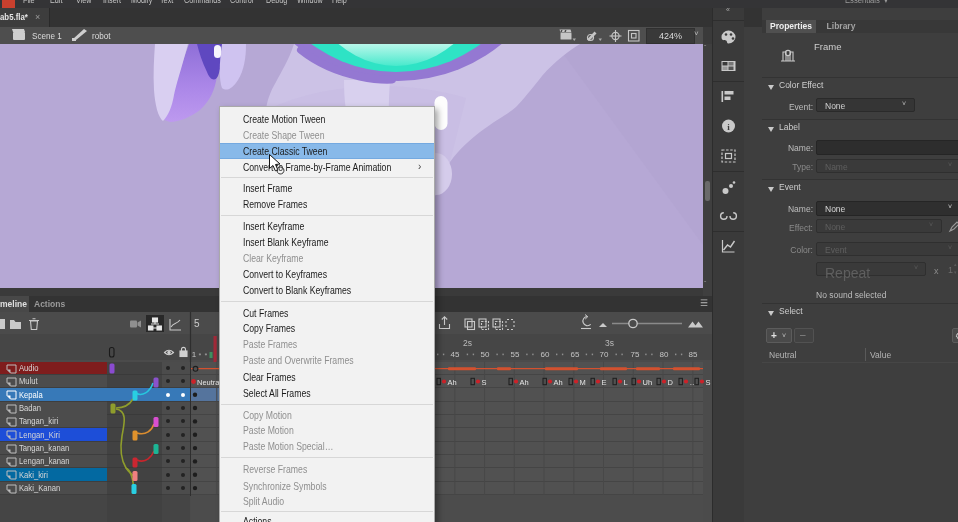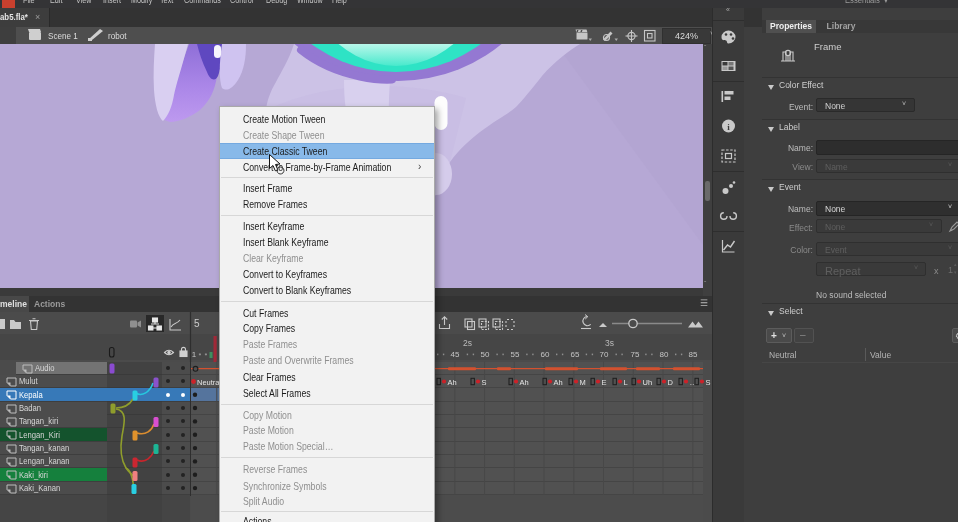--- a/index.html
+++ b/index.html
@@ -25,21 +25,21 @@
 </div>
 
 <div class="abs" id="tabbar" style="left:0;top:8px;width:958px;height:19px;background:#333333;">
   <div class="abs" style="left:0;top:0;width:49px;height:19px;background:#3d3d3d;border-right:1px solid #2a2a2a;">
     <div class="abs" style="left:0px;top:4px;color:#e6e6e6;font-size:8.5px;font-weight:bold;transform:scaleX(0.92);transform-origin:0 50%;">ab5.fla*</div>
     <div class="abs" style="left:35px;top:4px;color:#9a9a9a;font-size:9px;">×</div>
   </div>
 </div>
 
 <div class="abs" style="left:703px;top:27px;width:9px;height:17px;background:#3a3a3a;"></div>
-<div class="abs" id="editbar" style="left:0;top:27px;width:703px;height:17px;background:#4e4e4e;overflow:hidden;margin-left:16px;">
+<div class="abs" id="editbar" style="left:0;top:27px;width:703px;height:17px;background:#4e4e4e;overflow:hidden;">
   <svg class="abs" style="left:0;top:0;" width="712" height="17" viewBox="0 0 712 17">
 
     <g fill="#cfcfcf">
       <rect x="13" y="5" width="12" height="8" rx="1"></rect>
       <path d="M13 5 L25 5 L24 2 L12 2 Z" fill="#cfcfcf"></path>
     </g>
 
     <g fill="#cfcfcf">
       <path d="M73 12 L84 2 L87 4 L76 13 Z"></path>
       <rect x="72" y="11" width="4" height="3"></rect>
@@ -247,21 +247,21 @@
       <line x1="618.6" y1="79.3" x2="618.6" y2="91.6" stroke="#333333" stroke-width="1"></line>
       <line x1="637.6" y1="79.3" x2="637.6" y2="91.6" stroke="#333333" stroke-width="1"></line>
       <line x1="662.6" y1="79.3" x2="662.6" y2="91.6" stroke="#333333" stroke-width="1"></line>
       <line x1="684.6" y1="79.3" x2="684.6" y2="91.6" stroke="#333333" stroke-width="1"></line>
       <line x1="700.6" y1="79.3" x2="700.6" y2="91.6" stroke="#333333" stroke-width="1"></line>
     </svg>
 
   <div class="abs" style="left:0;top:199.0px;width:190px;height:27.0px;background:#454545;"></div>
 <div class="abs" style="left:107px;top:199.0px;width:55px;height:27.0px;background:#414141;"></div>
 <div class="abs" style="left:191px;top:199.0px;width:512px;height:27.0px;background:#4c4c4c;"></div>
-<div class="abs" style="left:16px;top:65.50px;width:107px;height:13.35px;background:#737373;border-bottom:1px solid #3e3e3e;box-sizing:border-box;">
+<div class="abs" style="left:0;top:65.50px;width:107px;height:13.35px;background:#7f1d1d;border-bottom:1px solid #3e3e3e;box-sizing:border-box;">
       <svg class="abs" style="left:6px;top:2px;" width="11" height="10" viewBox="0 0 11 10">
         <path d="M1 1 h9 v8 h-5.5 L1 5.5 Z" fill="none" stroke="#bdbdbd" stroke-width="1"></path>
         <path d="M1 5.5 L4.5 9 4.5 5.5 Z" fill="#bdbdbd"></path>
       </svg>
       <div class="abs" style="left:19px;top:1.5px;color:#d6d6d6;font-size:8.5px;transform:scaleX(0.9);transform-origin:0 50%;white-space:nowrap;">Audio</div>
     </div>
     <div class="abs" style="left:107px;top:65.50px;width:55px;height:13.35px;background:#424242;border-bottom:1px solid #3a3a3a;box-sizing:border-box;"></div>
     <div class="abs" style="left:162px;top:65.50px;width:28px;height:13.35px;background:#4c4c4c;border-bottom:1px solid #3e3e3e;box-sizing:border-box;">
       <div class="abs" style="left:4px;top:4.5px;width:4px;height:4px;border-radius:2px;background:#232323;"></div>
       <div class="abs" style="left:19px;top:4.5px;width:4px;height:4px;border-radius:2px;background:#232323;"></div>
@@ -313,21 +313,21 @@
         <path d="M1 5.5 L4.5 9 4.5 5.5 Z" fill="#bdbdbd"></path>
       </svg>
       <div class="abs" style="left:19px;top:1.5px;color:#d6d6d6;font-size:8.5px;transform:scaleX(0.9);transform-origin:0 50%;white-space:nowrap;">Tangan_kiri</div>
     </div>
     <div class="abs" style="left:107px;top:118.90px;width:55px;height:13.35px;background:#424242;border-bottom:1px solid #3a3a3a;box-sizing:border-box;"></div>
     <div class="abs" style="left:162px;top:118.90px;width:28px;height:13.35px;background:#4c4c4c;border-bottom:1px solid #3e3e3e;box-sizing:border-box;">
       <div class="abs" style="left:4px;top:4.5px;width:4px;height:4px;border-radius:2px;background:#232323;"></div>
       <div class="abs" style="left:19px;top:4.5px;width:4px;height:4px;border-radius:2px;background:#232323;"></div>
     </div>
     <div class="abs" style="left:191px;top:118.90px;width:512px;height:13.35px;background:#515151;border-bottom:1px solid #454545;box-sizing:border-box;"></div>
-<div class="abs" style="left:0;top:132.25px;width:107px;height:13.35px;background:#14532d;border-bottom:1px solid #3e3e3e;box-sizing:border-box;">
+<div class="abs" style="left:0;top:132.25px;width:107px;height:13.35px;background:#1d4ed8;border-bottom:1px solid #3e3e3e;box-sizing:border-box;">
       <svg class="abs" style="left:6px;top:2px;" width="11" height="10" viewBox="0 0 11 10">
         <path d="M1 1 h9 v8 h-5.5 L1 5.5 Z" fill="none" stroke="#bdbdbd" stroke-width="1"></path>
         <path d="M1 5.5 L4.5 9 4.5 5.5 Z" fill="#bdbdbd"></path>
       </svg>
       <div class="abs" style="left:19px;top:1.5px;color:#d6d6d6;font-size:8.5px;transform:scaleX(0.9);transform-origin:0 50%;white-space:nowrap;">Lengan_Kiri</div>
     </div>
     <div class="abs" style="left:107px;top:132.25px;width:55px;height:13.35px;background:#424242;border-bottom:1px solid #3a3a3a;box-sizing:border-box;"></div>
     <div class="abs" style="left:162px;top:132.25px;width:28px;height:13.35px;background:#4c4c4c;border-bottom:1px solid #3e3e3e;box-sizing:border-box;">
       <div class="abs" style="left:4px;top:4.5px;width:4px;height:4px;border-radius:2px;background:#232323;"></div>
       <div class="abs" style="left:19px;top:4.5px;width:4px;height:4px;border-radius:2px;background:#232323;"></div>
@@ -352,21 +352,21 @@
         <path d="M1 5.5 L4.5 9 4.5 5.5 Z" fill="#bdbdbd"></path>
       </svg>
       <div class="abs" style="left:19px;top:1.5px;color:#d6d6d6;font-size:8.5px;transform:scaleX(0.9);transform-origin:0 50%;white-space:nowrap;">Lengan_kanan</div>
     </div>
     <div class="abs" style="left:107px;top:158.95px;width:55px;height:13.35px;background:#424242;border-bottom:1px solid #3a3a3a;box-sizing:border-box;"></div>
     <div class="abs" style="left:162px;top:158.95px;width:28px;height:13.35px;background:#4c4c4c;border-bottom:1px solid #3e3e3e;box-sizing:border-box;">
       <div class="abs" style="left:4px;top:4.5px;width:4px;height:4px;border-radius:2px;background:#232323;"></div>
       <div class="abs" style="left:19px;top:4.5px;width:4px;height:4px;border-radius:2px;background:#232323;"></div>
     </div>
     <div class="abs" style="left:191px;top:158.95px;width:512px;height:13.35px;background:#515151;border-bottom:1px solid #454545;box-sizing:border-box;"></div>
-<div class="abs" style="left:0;top:172.30px;width:107px;height:13.35px;background:#15803d;border-bottom:1px solid #3e3e3e;box-sizing:border-box;">
+<div class="abs" style="left:0;top:172.30px;width:107px;height:13.35px;background:#0369a1;border-bottom:1px solid #3e3e3e;box-sizing:border-box;">
       <svg class="abs" style="left:6px;top:2px;" width="11" height="10" viewBox="0 0 11 10">
         <path d="M1 1 h9 v8 h-5.5 L1 5.5 Z" fill="none" stroke="#bdbdbd" stroke-width="1"></path>
         <path d="M1 5.5 L4.5 9 4.5 5.5 Z" fill="#bdbdbd"></path>
       </svg>
       <div class="abs" style="left:19px;top:1.5px;color:#d6d6d6;font-size:8.5px;transform:scaleX(0.9);transform-origin:0 50%;white-space:nowrap;">Kaki_kiri</div>
     </div>
     <div class="abs" style="left:107px;top:172.30px;width:55px;height:13.35px;background:#424242;border-bottom:1px solid #3a3a3a;box-sizing:border-box;"></div>
     <div class="abs" style="left:162px;top:172.30px;width:28px;height:13.35px;background:#4c4c4c;border-bottom:1px solid #3e3e3e;box-sizing:border-box;">
       <div class="abs" style="left:4px;top:4.5px;width:4px;height:4px;border-radius:2px;background:#232323;"></div>
       <div class="abs" style="left:19px;top:4.5px;width:4px;height:4px;border-radius:2px;background:#232323;"></div>
@@ -564,21 +564,21 @@
 <div class="abs" style="left:17px;top:71.5px;font-size:8.5px;color:#cfcfcf;">Color Effect</div>
 <div class="abs" style="left:8px;top:94px;width:43px;font-size:8.5px;color:#bdbdbd;text-align:right;">Event:</div>
 <div class="abs" style="left:54px;top:90px;width:99px;height:14px;background:#353535;border:1px solid #2a2a2a;box-sizing:border-box;border-radius:2px;"></div>
 <div class="abs" style="left:63px;top:92.5px;font-size:8.5px;color:#d2d2d2;">None</div>
 <div class="abs" style="left:140px;top:92px;color:#bdbdbd;font-size:7px;">˅</div>
 <div class="abs" style="left:0;top:111px;width:215px;height:1px;background:#333333;"></div>
 <div class="abs" style="left:6px;top:118.5px;width:0;height:0;border-left:3.5px solid transparent;border-right:3.5px solid transparent;border-top:5px solid #c9c9c9;"></div>
 <div class="abs" style="left:17px;top:113.5px;font-size:8.5px;color:#cfcfcf;">Label</div>
 <div class="abs" style="left:8px;top:135px;width:43px;font-size:8.5px;color:#bdbdbd;text-align:right;">Name:</div>
 <div class="abs" style="left:54px;top:132px;width:144px;height:15px;background:#2d2d2d;border:1px solid #252525;box-sizing:border-box;border-radius:2px;"></div>
-<div class="abs" style="left:8px;top:153.5px;width:43px;font-size:8.5px;color:#8b8b8b;text-align:right;">View:</div>
+<div class="abs" style="left:8px;top:153.5px;width:43px;font-size:8.5px;color:#8b8b8b;text-align:right;">Type:</div>
 <div class="abs" style="left:54px;top:151px;width:144px;height:14px;background:#3a3a3a;border:1px solid #2f2f2f;box-sizing:border-box;border-radius:2px;"></div>
 <div class="abs" style="left:63px;top:153.5px;font-size:8.5px;color:#5f5f5f;">Name</div>
 <div class="abs" style="left:186px;top:153px;color:#5a5a5a;font-size:7px;">˅</div>
 <div class="abs" style="left:0;top:171px;width:215px;height:1px;background:#333333;"></div>
 <div class="abs" style="left:6px;top:178.5px;width:0;height:0;border-left:3.5px solid transparent;border-right:3.5px solid transparent;border-top:5px solid #c9c9c9;"></div>
 <div class="abs" style="left:17px;top:173.5px;font-size:8.5px;color:#cfcfcf;">Event</div>
 <div class="abs" style="left:8px;top:196px;width:43px;font-size:8.5px;color:#bdbdbd;text-align:right;">Name:</div>
 <div class="abs" style="left:54px;top:193px;width:144px;height:15px;background:#2f2f2f;border:1px solid #252525;box-sizing:border-box;border-radius:2px;"></div>
 <div class="abs" style="left:63px;top:195.5px;font-size:8.5px;color:#d8d8d8;">None</div>
 <div class="abs" style="left:186px;top:195px;color:#d0d0d0;font-size:7px;">˅</div>
@@ -587,21 +587,21 @@
 <div class="abs" style="left:63px;top:213.5px;font-size:8.5px;color:#5f5f5f;">None</div>
 <div class="abs" style="left:167px;top:213px;color:#5a5a5a;font-size:7px;">˅</div>
 <svg class="abs" style="left:186px;top:212px;" width="13" height="13" viewBox="0 0 13 13">
       <path d="M2 11 L4 7 L9 2 L11 4 L6 9 Z M2 11 l2.5 -1" fill="none" stroke="#9a9a9a" stroke-width="1.2"></path>
     </svg>
 <div class="abs" style="left:8px;top:237px;width:43px;font-size:8.5px;color:#8b8b8b;text-align:right;">Color:</div>
 <div class="abs" style="left:54px;top:234px;width:144px;height:14px;background:#3a3a3a;border:1px solid #2f2f2f;box-sizing:border-box;border-radius:2px;"></div>
 <div class="abs" style="left:63px;top:236.5px;font-size:8.5px;color:#5f5f5f;">Event</div>
 <div class="abs" style="left:186px;top:236px;color:#5a5a5a;font-size:7px;">˅</div>
 <div class="abs" style="left:54px;top:254px;width:110px;height:14px;background:#3a3a3a;border:1px solid #2f2f2f;box-sizing:border-box;border-radius:2px;"></div>
-<div class="abs" style="left:63px;top:256.5px;font-size:11px;color:#5f5f5f;">Repeat</div>
+<div class="abs" style="left:63px;top:256.5px;font-size:14px;color:#5f5f5f;">Repeat</div>
 <div class="abs" style="left:152px;top:256px;color:#5a5a5a;font-size:7px;">˅</div>
 <div class="abs" style="left:172px;top:258px;font-size:9px;color:#8b8b8b;">x</div>
 <div class="abs" style="left:186px;top:256.5px;font-size:9px;color:#6e6e6e;">1</div>
 <div class="abs" style="left:192px;top:253px;font-size:5px;color:#5a5a5a;">▴</div>
 <div class="abs" style="left:192px;top:261px;font-size:5px;color:#5a5a5a;">▾</div>
 <div class="abs" style="left:54px;top:282px;font-size:8.5px;color:#bdbdbd;">No sound selected</div>
 <div class="abs" style="left:0;top:295px;width:215px;height:1px;background:#333333;"></div>
 <div class="abs" style="left:6px;top:302.5px;width:0;height:0;border-left:3.5px solid transparent;border-right:3.5px solid transparent;border-top:5px solid #c9c9c9;"></div>
 <div class="abs" style="left:17px;top:297.5px;font-size:8.5px;color:#cfcfcf;">Select</div>
 <div class="abs" style="left:4px;top:320px;width:26px;height:15px;background:#4a4a4a;border:1px solid #5c5c5c;box-sizing:border-box;border-radius:2px;"></div>

